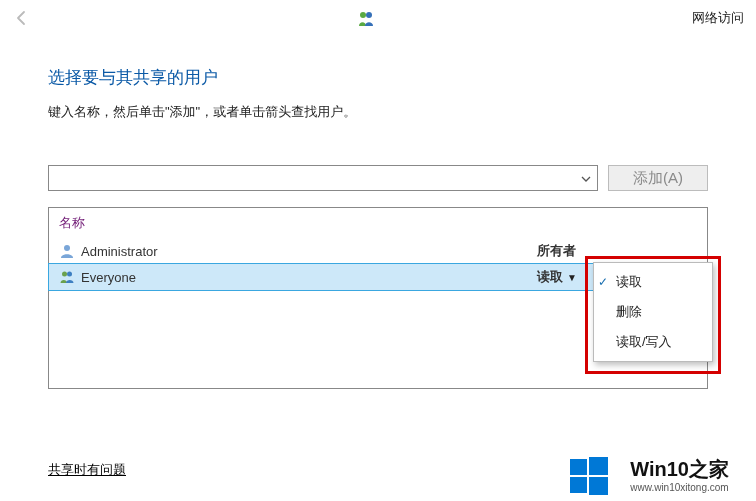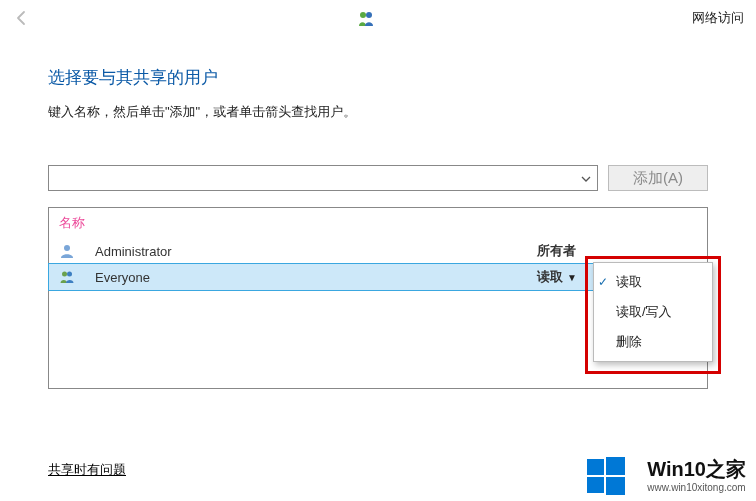--- a/index.html
+++ b/index.html
@@ -74,31 +74,31 @@
     border: 1px solid #888;
     height: 182px;
     overflow: visible;
     position: relative;
     background: #fff;
   }
   .list-header {
     display: flex;
     padding: 6px 10px;
     font-size: 13px;
-    color: #ec4899;
+    color: #701a75;
   }
   .col-name { flex: 1; }
   .col-perm { width: 160px; }
   .row {
     display: flex;
     align-items: center;
     padding: 4px 10px;
     font-size: 13px;
   }
-  .row .u { flex: 1; display: flex; align-items: center; gap: 20px; }
+  .row .u { flex: 1; display: flex; align-items: center; gap: 6px; }
   .row .p { width: 160px; display: flex; align-items: center; gap: 4px; font-weight: bold; }
   .row.selected {
     background: #cde8f9;
     border: 1px solid #3aa7e0;
     margin: -1px;
     justify-content: space-between;
   }
   .user-ic { width: 16px; height: 16px; display:inline-flex; align-items:center; justify-content:center;}
   .drop-caret { font-size: 10px; color: #222; }
   .menu {
@@ -139,21 +139,21 @@
   .help-link {
     color: #000000;
     text-decoration: underline;
     font-size: 13px;
     position: absolute;
     left: 48px;
     bottom: 22px;
   }
   .watermark {
     position: absolute;
-    right: 10px;
+    right: 27px;
     bottom: 4px;
     display: flex;
     align-items: center;
     gap: 20px;
   }
   .winlogo {
     width: 42px; height: 42px;
   }
   .wm-text .t1 { font-size: 20px; font-weight: 700; color: #111; line-height: 1;}
   .wm-text .t2 { font-size: 10px; color: #555; margin-top:3px;}
@@ -230,24 +230,24 @@
         <span class="drop-caret">▼</span>
       </div>
     </div>
 
     <div class="menu">
       <div class="menu-item">
         <span class="check">✓</span>
         <span>读取</span>
       </div>
       <div class="menu-item">
+        <span>删除</span>
+      </div>
+      <div class="menu-item">
         <span>读取/写入</span>
-      </div>
-      <div class="menu-item">
-        <span>删除</span>
       </div>
     </div>
 
     <div class="red-box"></div>
   </div>
 </div>
 
 <a class="help-link">共享时有问题</a>
 
 <div class="watermark">

